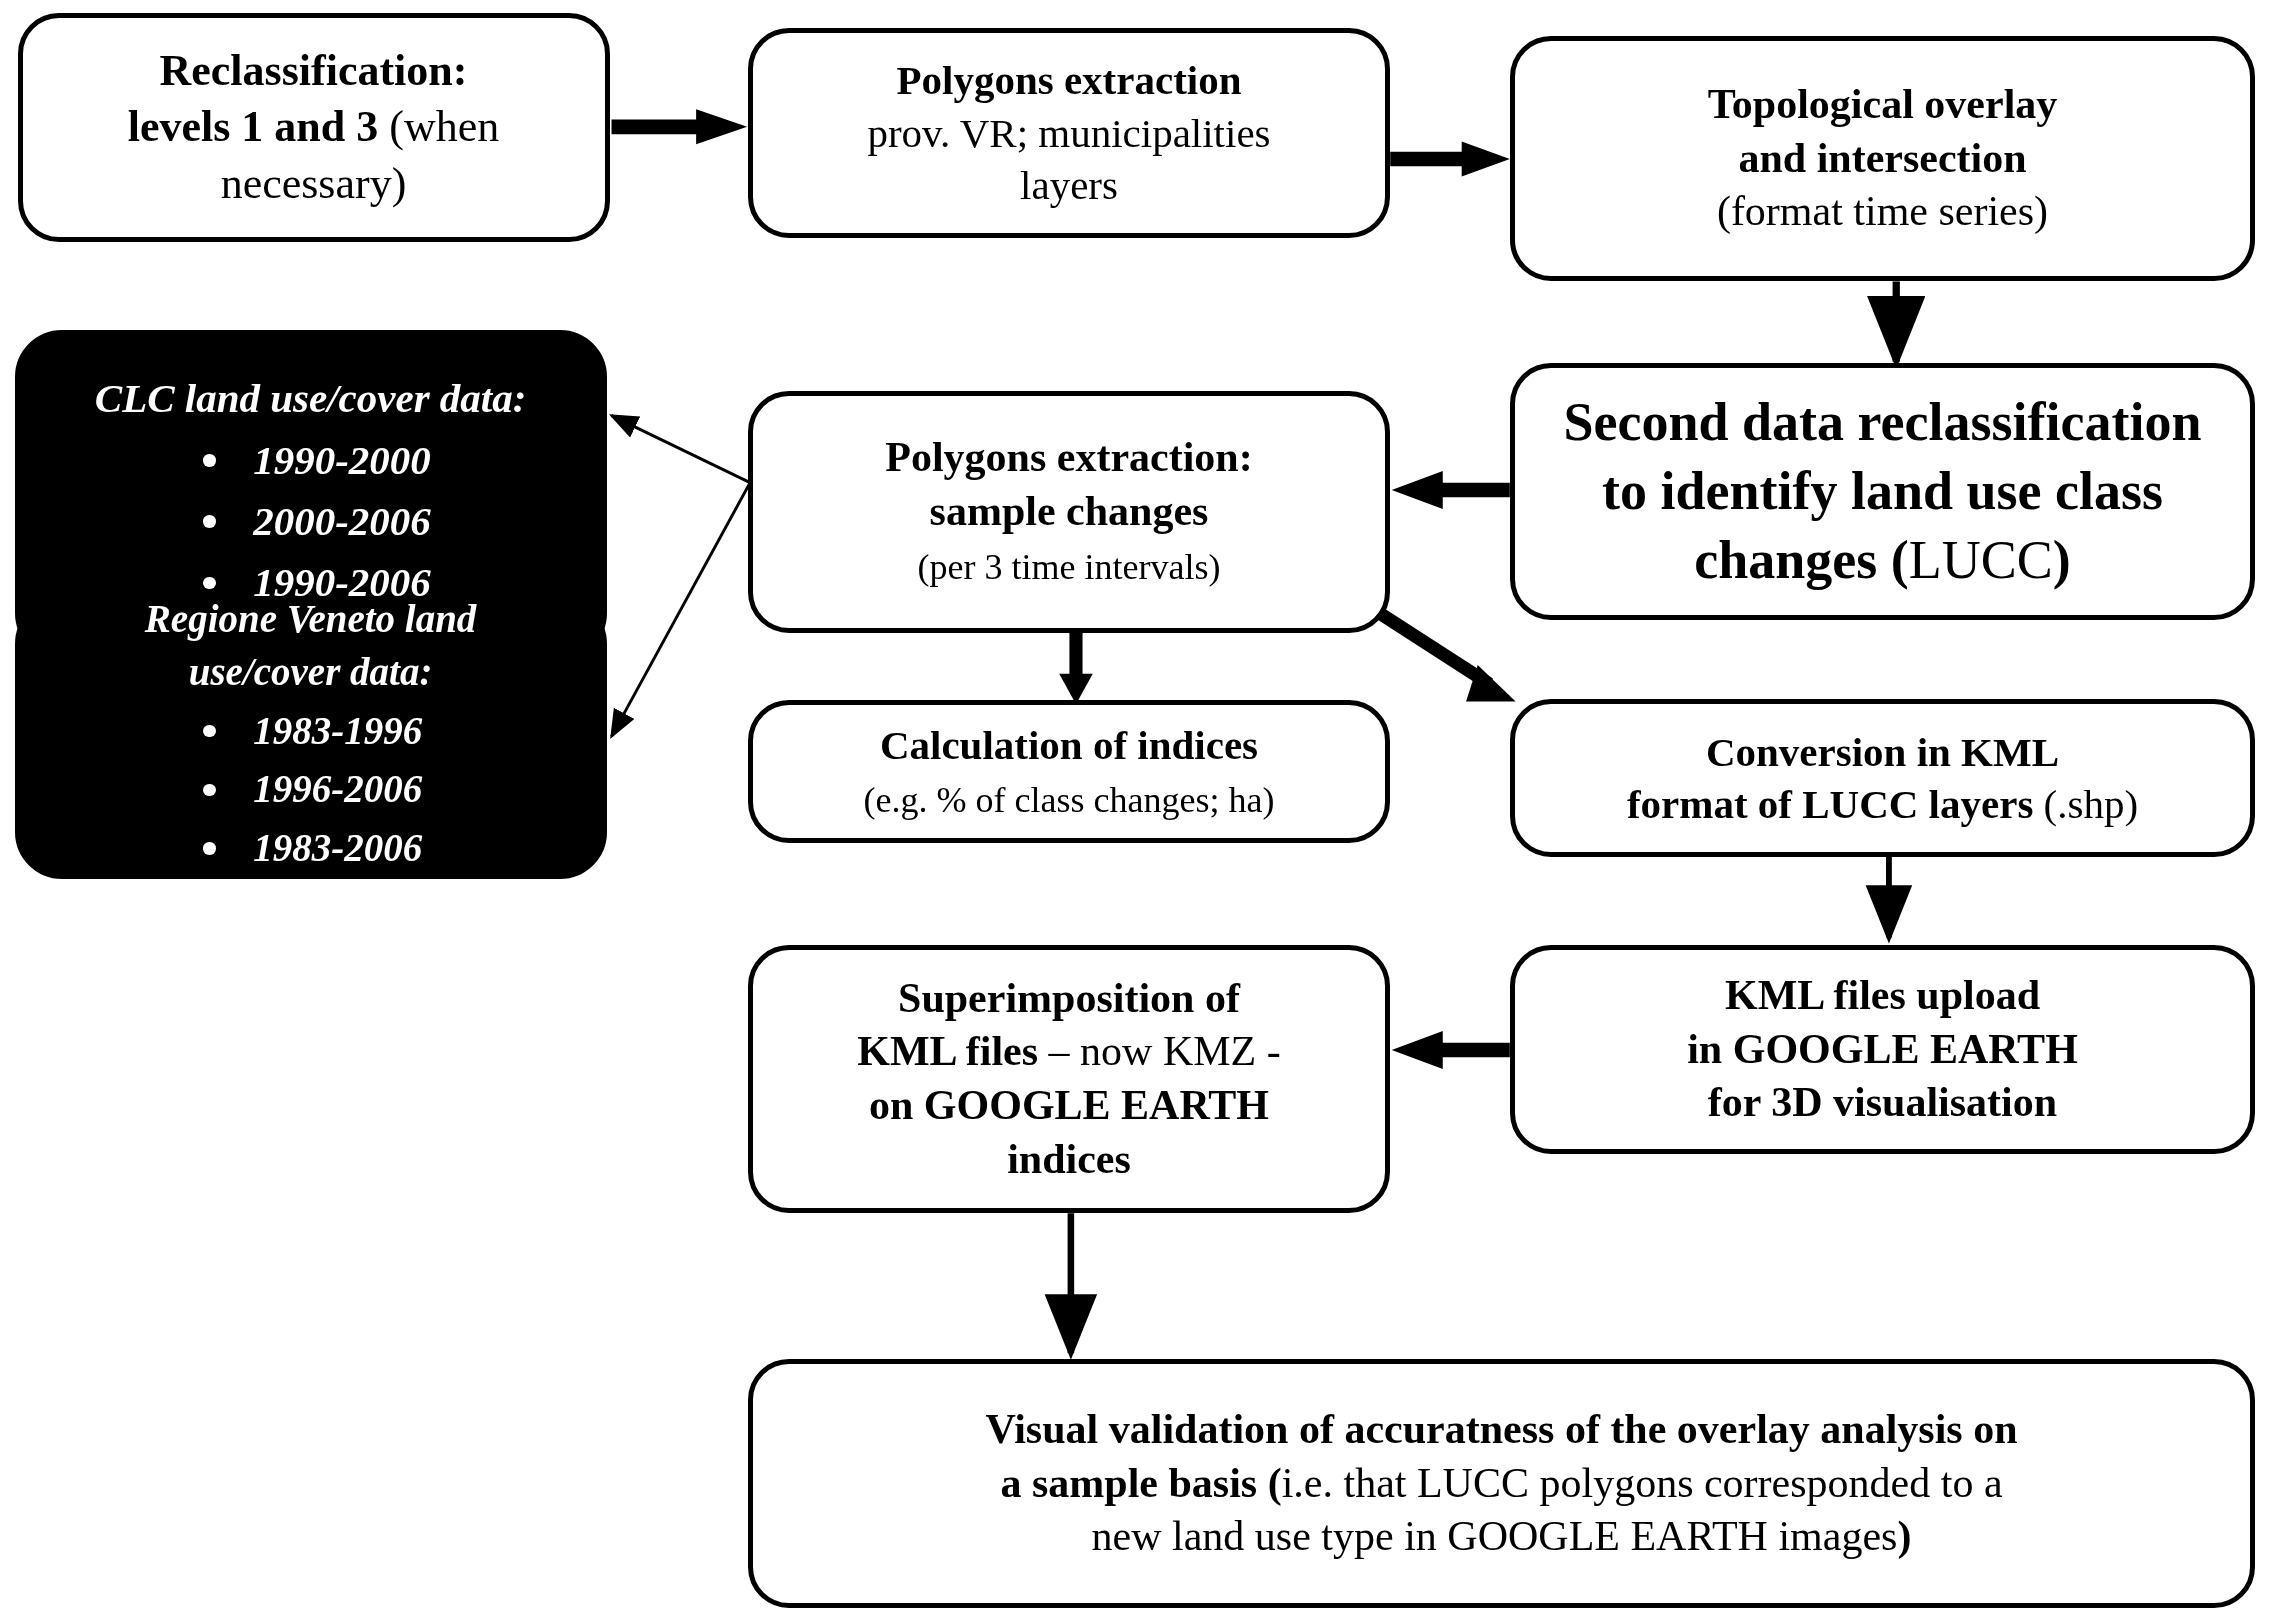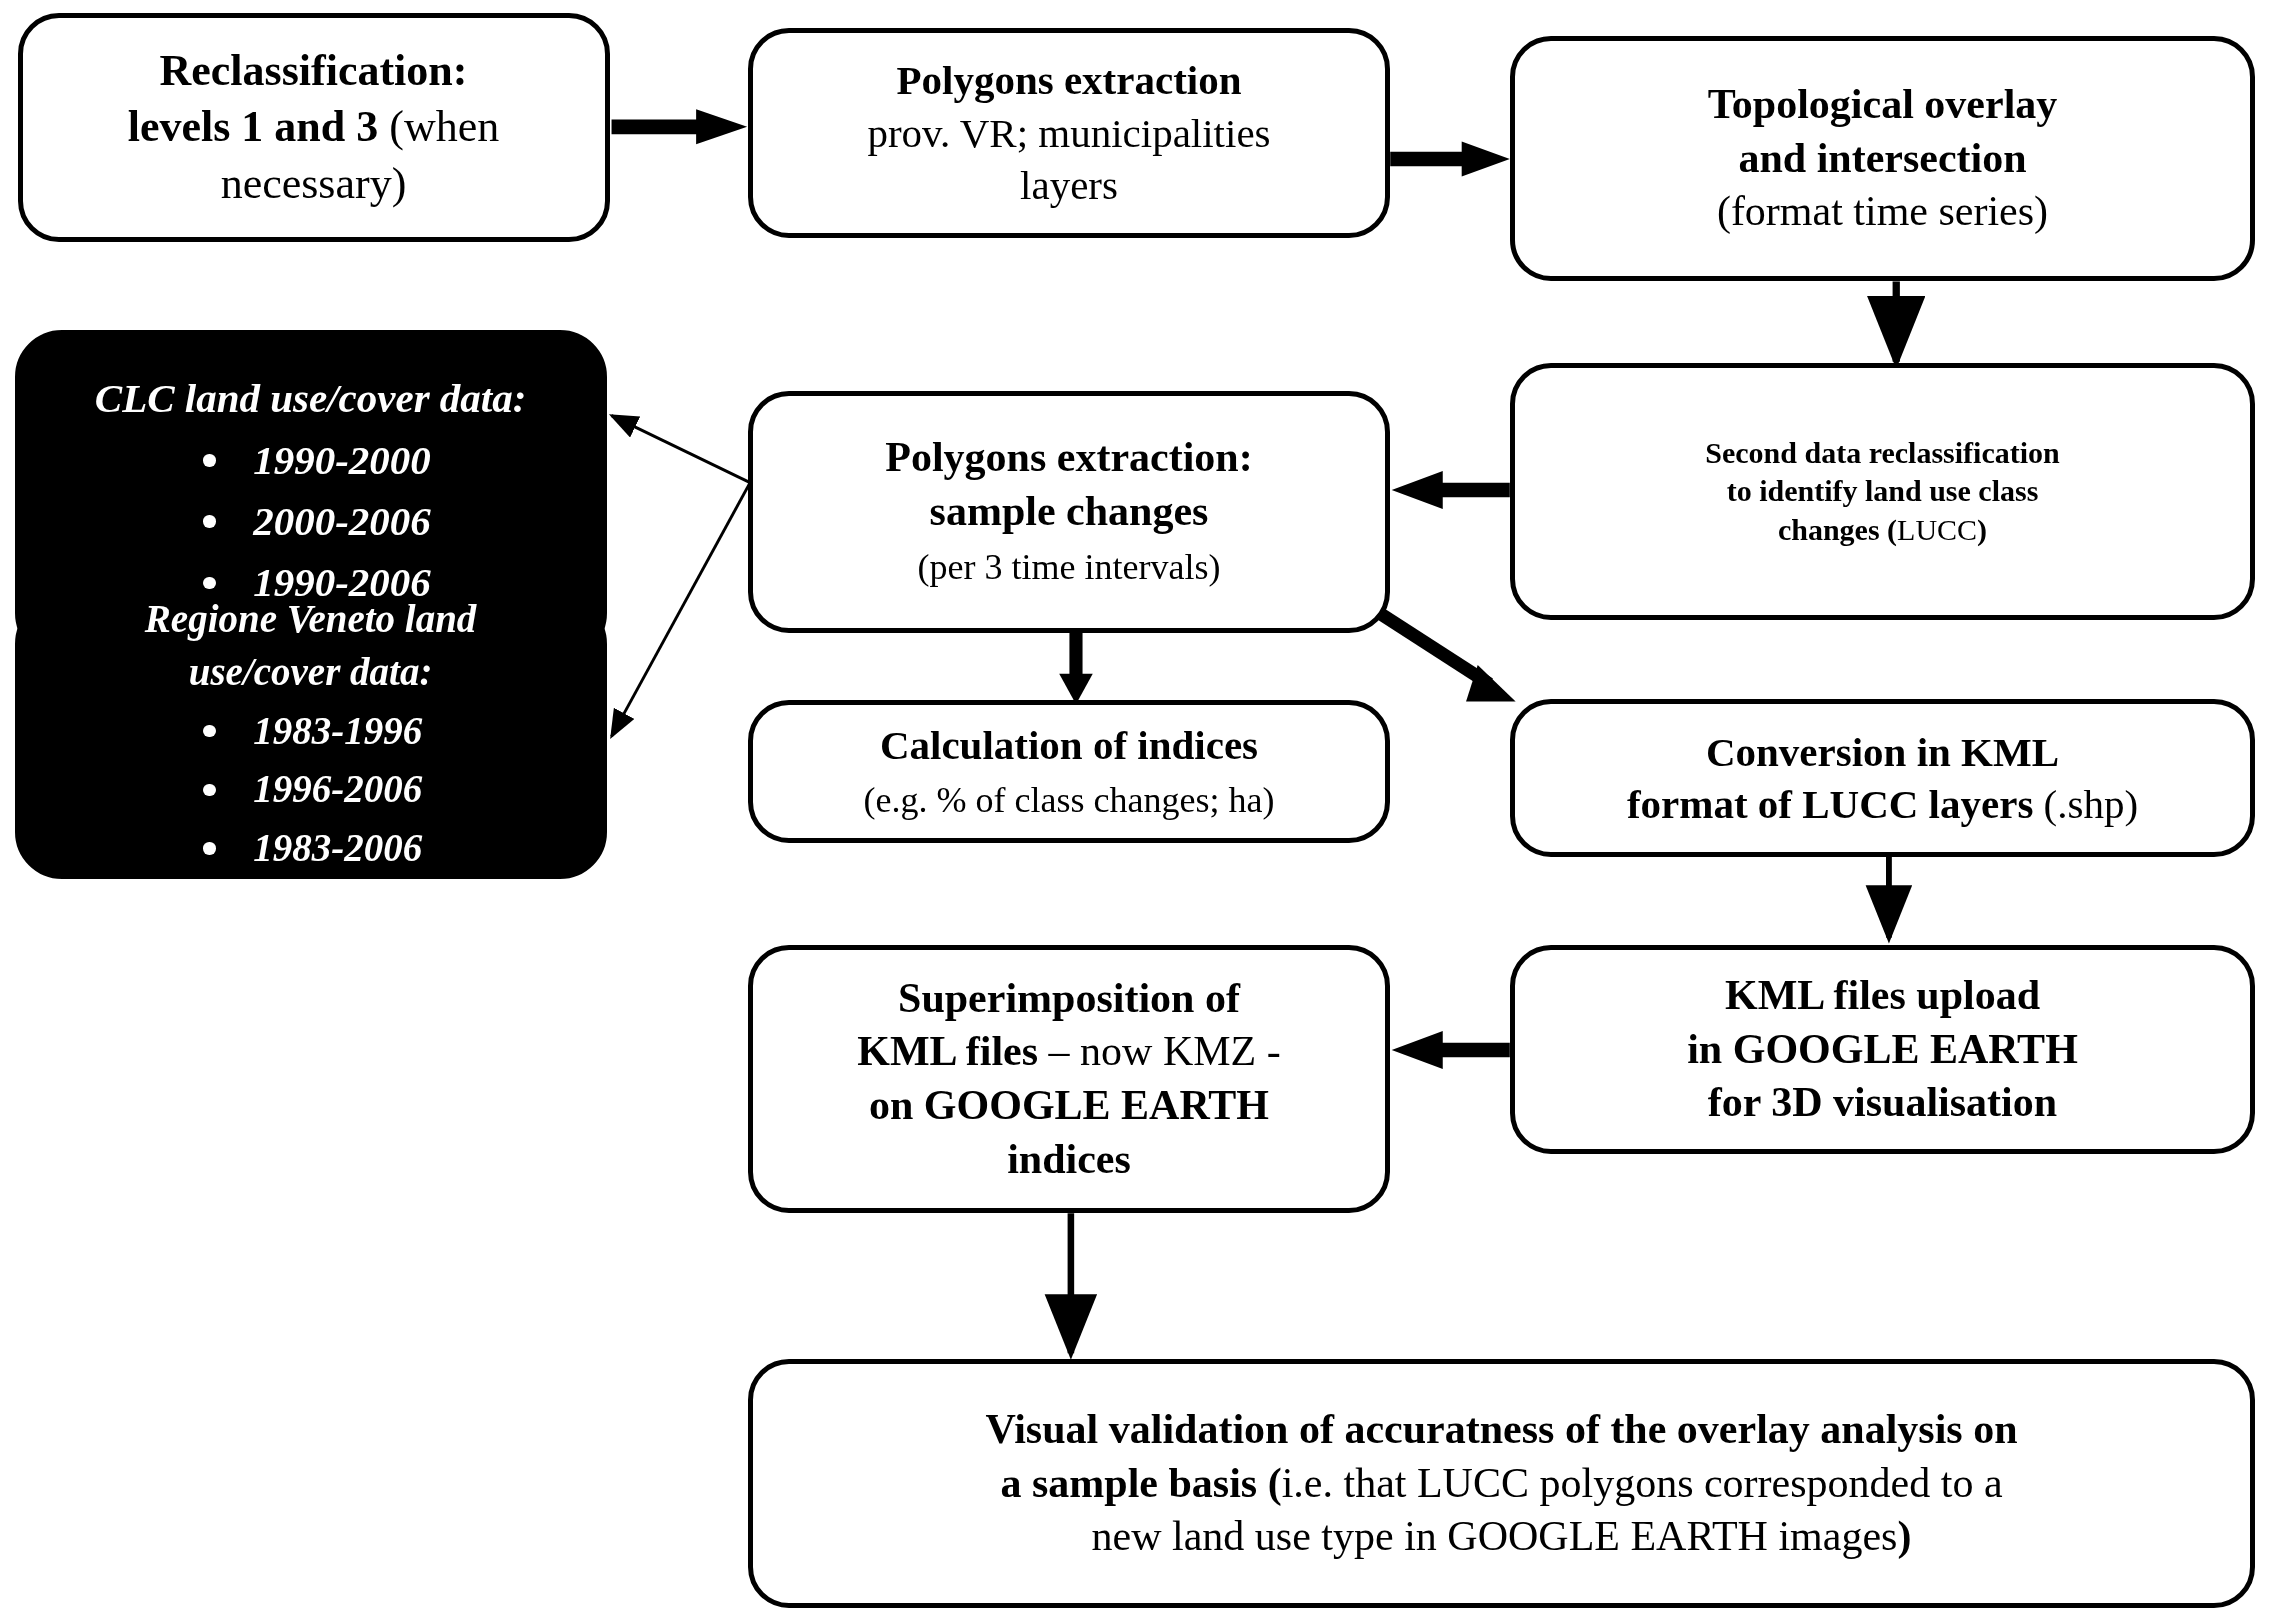--- a/index.html
+++ b/index.html
@@ -178,21 +178,21 @@
   </div>
 
   <div class="node" style="left:748px;top:391px;width:642px;height:242px;font-size:42px;">
     <span class="txt">
       <b>Polygons extraction:</b><br>
       <b>sample changes</b><br>
       <span class="reg" style="font-size:36px">(per 3 time intervals)</span>
     </span>
   </div>
 
-  <div class="node" style="left:1510px;top:363px;width:745px;height:257px;font-size:30px;">
+  <div class="node" style="left:1510px;top:363px;width:745px;height:257px;font-size:54px;">
     <span class="txt">
       <b>Second data reclassification</b><br>
       <b>to identify land use class</b><br>
       <b>changes (</b><span class="reg">LUCC</span><b>)</b>
     </span>
   </div>
 
   <div class="node" style="left:748px;top:700px;width:642px;height:143px;font-size:41px;">
     <span class="txt">
       <b>Calculation of indices</b><br>

